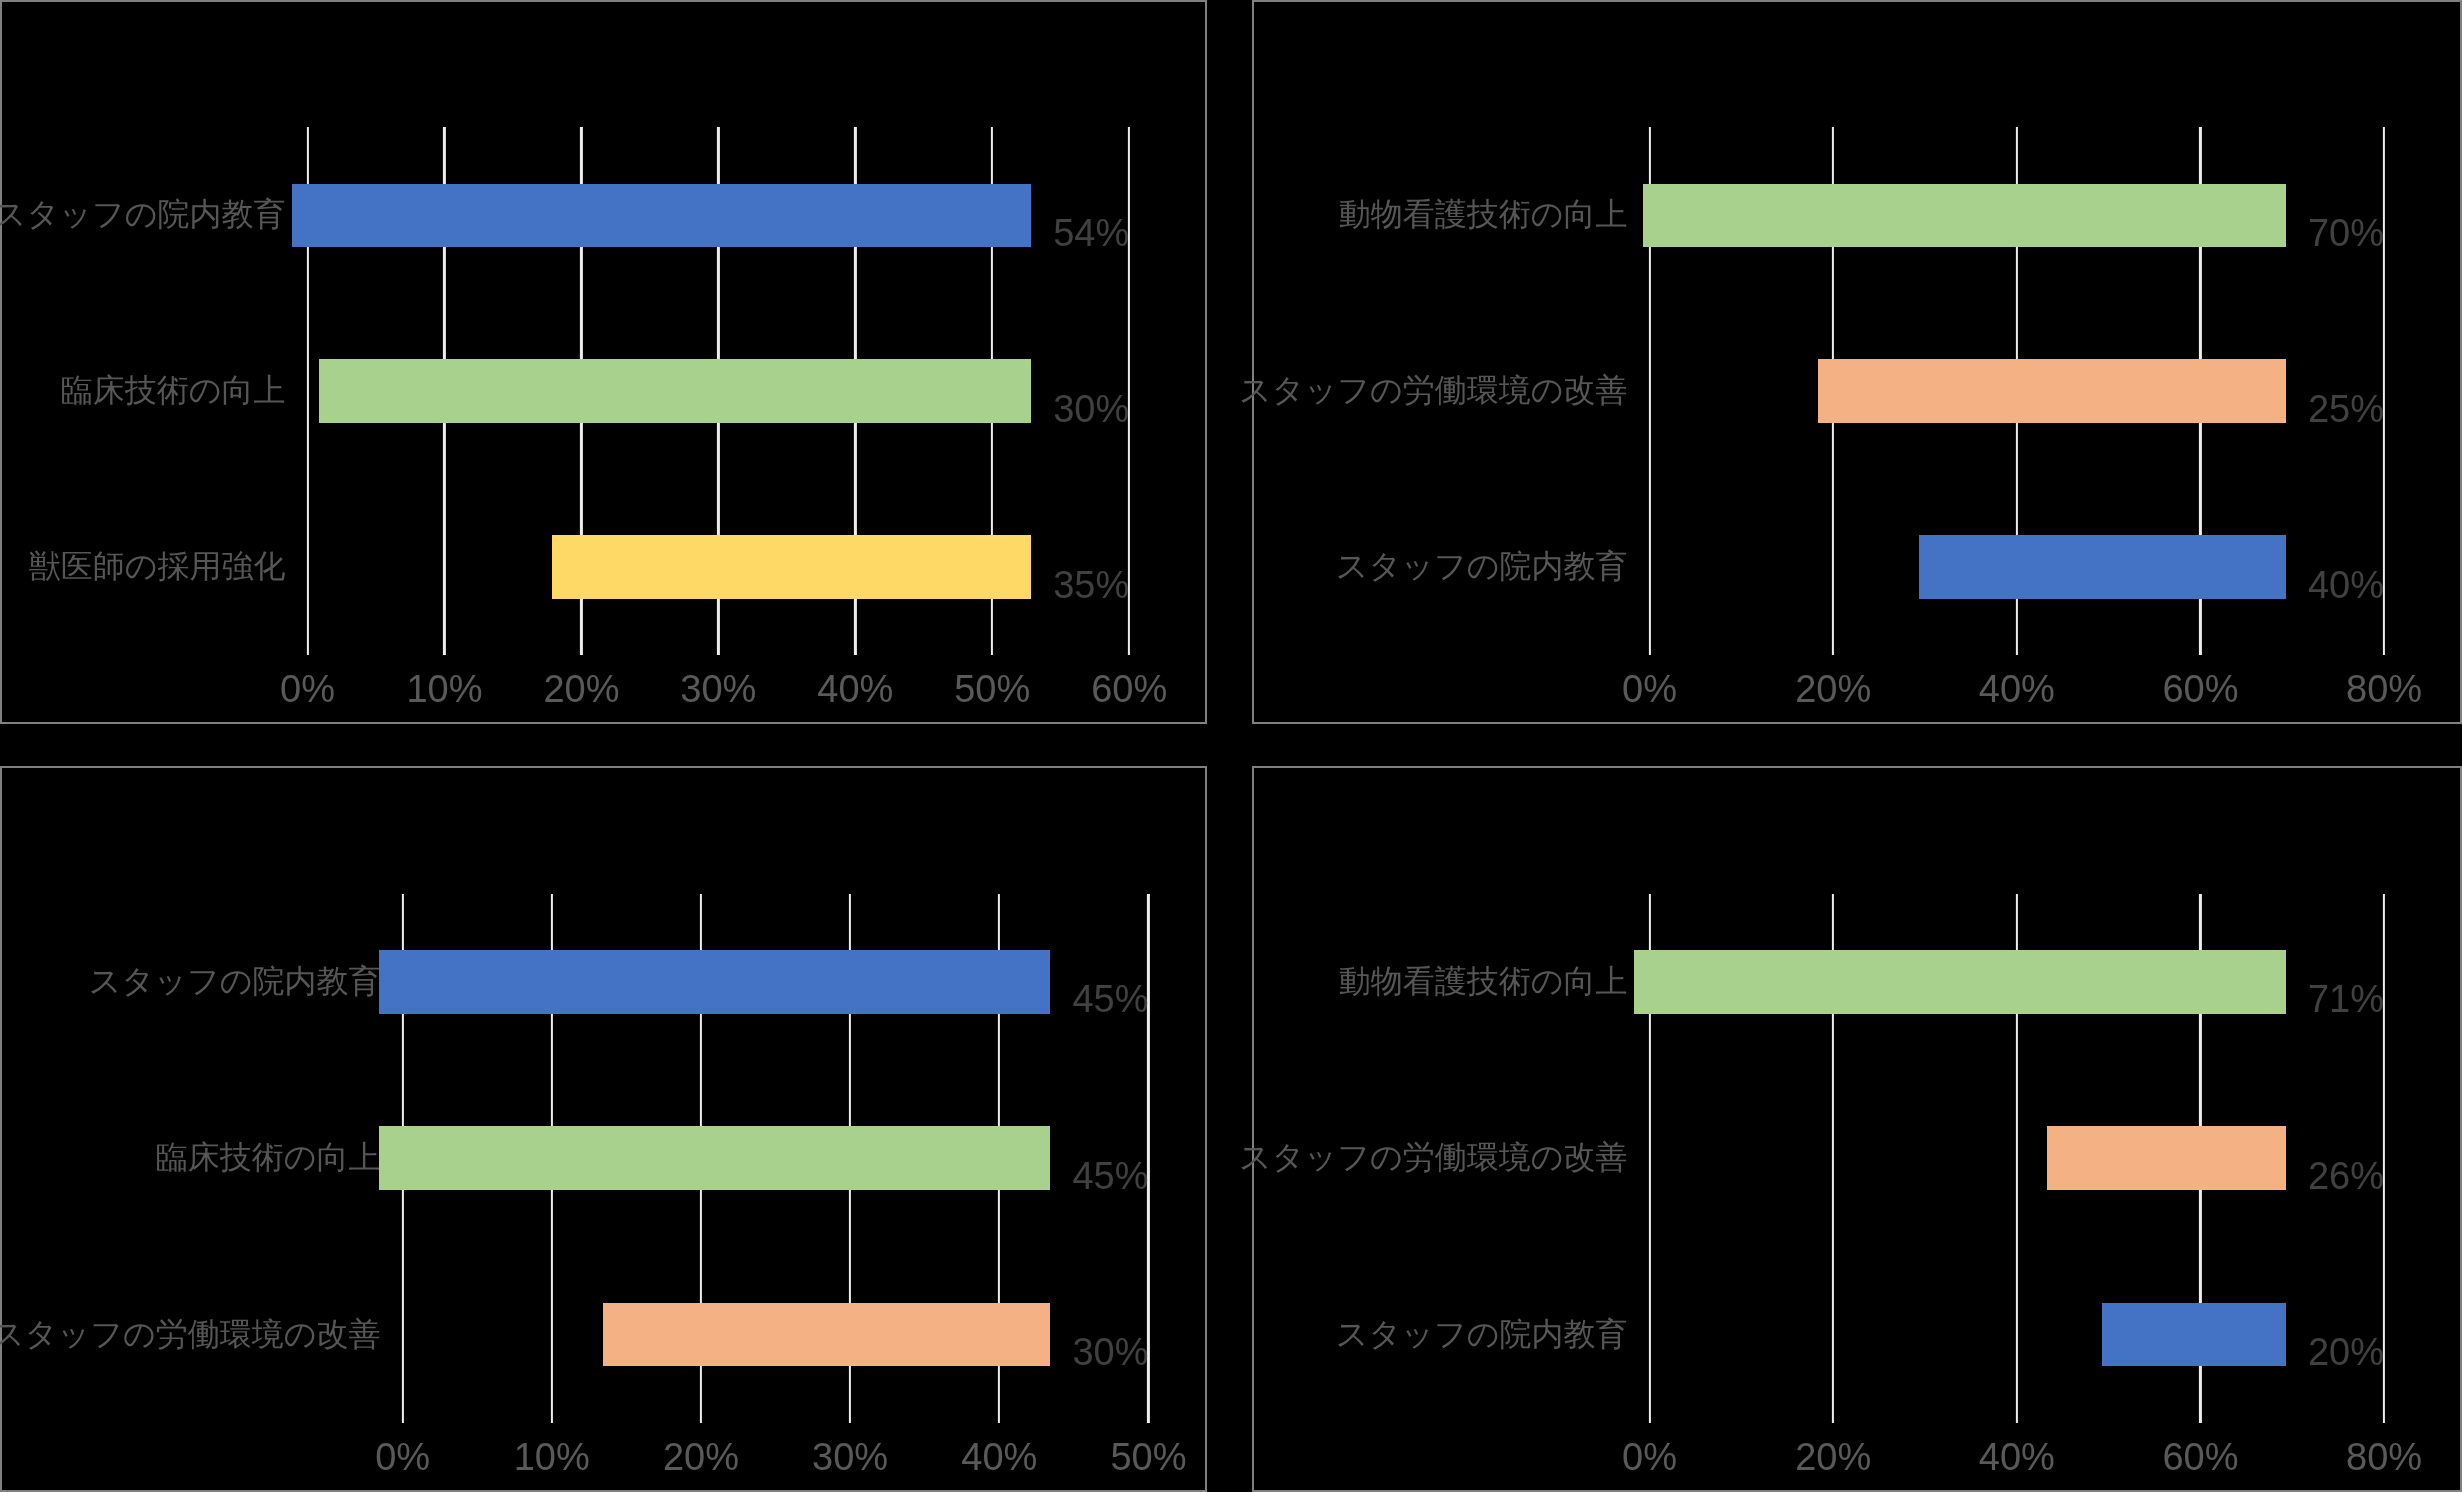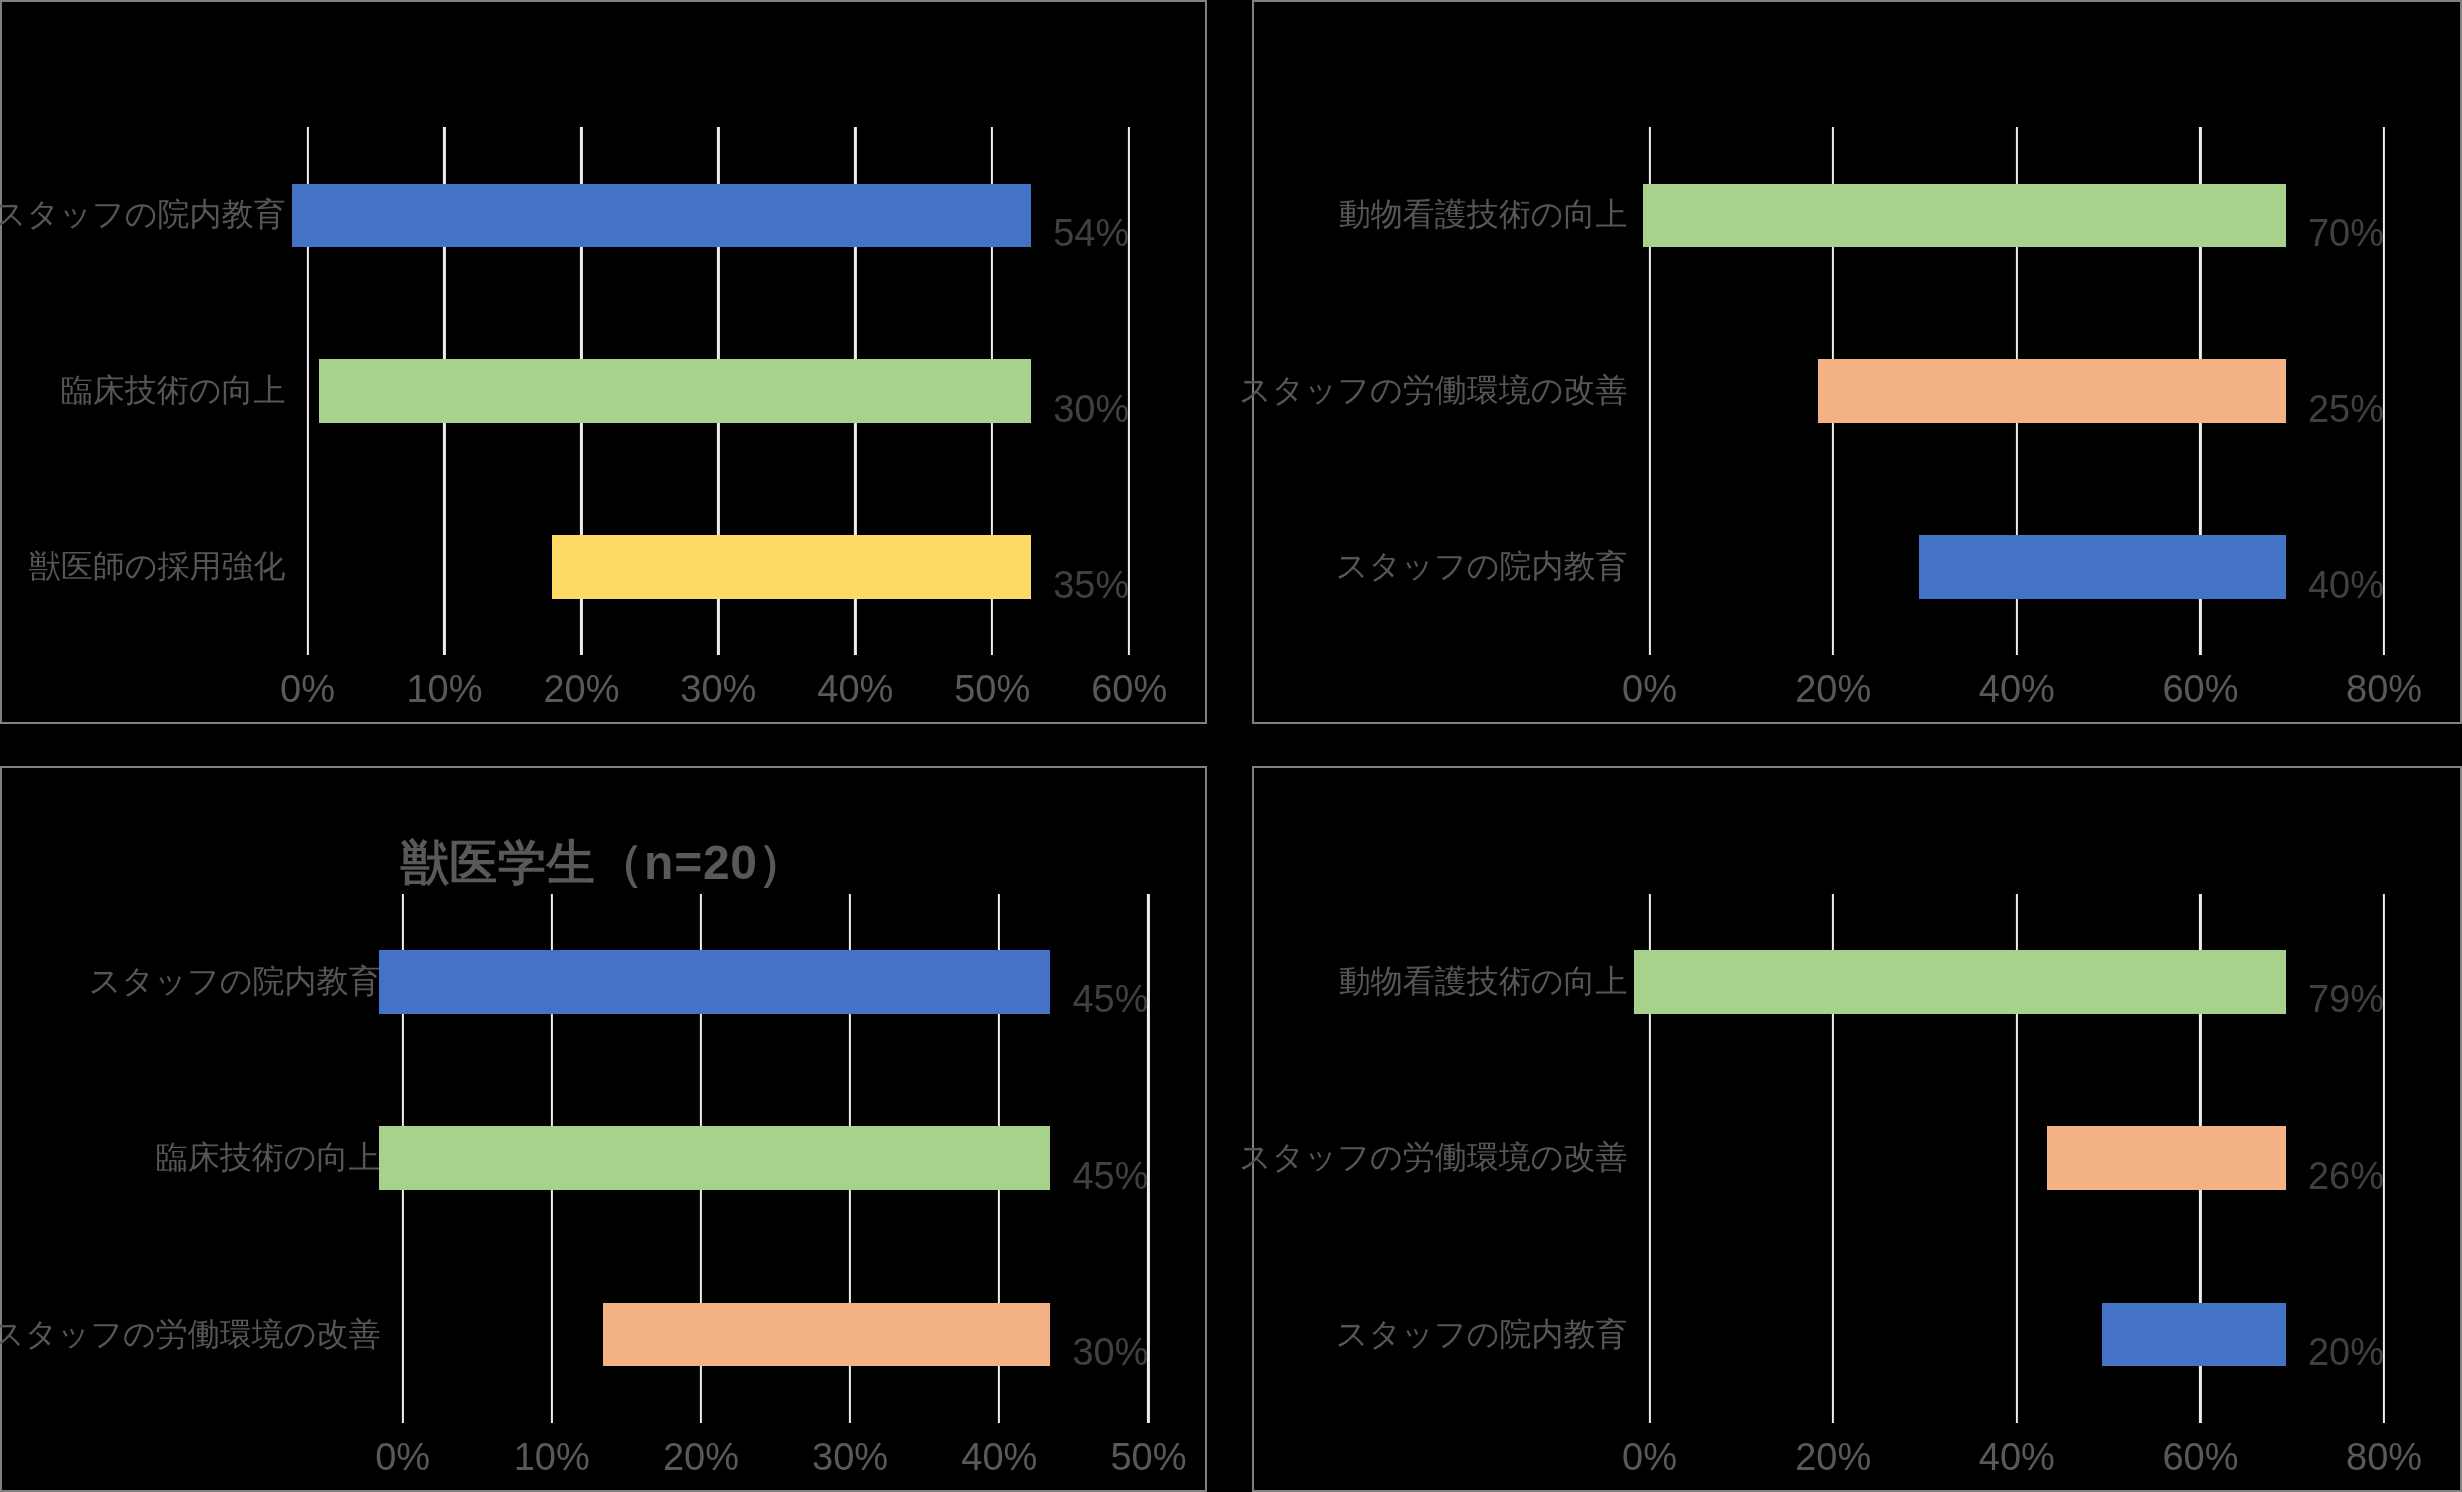--- a/index.html
+++ b/index.html
@@ -129,21 +129,20 @@
         </div>
         <div class="bar-row">
           <span class="cat-label">スタッフの院内教育</span>
           <div class="bar" style="width: 50%; background: rgb(68, 114, 196);"></div>
           <span class="val-label">40%</span>
         </div>
       </div>
   </section>
 
   <section class="panel c2">
-    <h2 class="chart-title">獣医学生（n=20）</h2>
     <div class="plot">
         <div class="gridline" style="left: 0%;"></div>
         <div class="tick" style="left: 0%;">0%</div>
         <div class="gridline" style="left: 20%;"></div>
         <div class="tick" style="left: 20%;">10%</div>
         <div class="gridline" style="left: 40%;"></div>
         <div class="tick" style="left: 40%;">20%</div>
         <div class="gridline" style="left: 60%;"></div>
         <div class="tick" style="left: 60%;">30%</div>
         <div class="gridline" style="left: 80%;"></div>
@@ -176,21 +175,21 @@
         <div class="tick" style="left: 25%;">20%</div>
         <div class="gridline" style="left: 50%;"></div>
         <div class="tick" style="left: 50%;">40%</div>
         <div class="gridline" style="left: 75%;"></div>
         <div class="tick" style="left: 75%;">60%</div>
         <div class="gridline" style="left: 100%;"></div>
         <div class="tick" style="left: 100%;">80%</div>
         <div class="bar-row">
           <span class="cat-label">動物看護技術の向上</span>
           <div class="bar" style="width: 88.75%; background: rgb(169, 209, 142);"></div>
-          <span class="val-label">79%</span>
+          <span class="val-label">71%</span>
         </div>
         <div class="bar-row">
           <span class="cat-label">スタッフの労働環境の改善</span>
           <div class="bar" style="width: 32.5%; background: rgb(244, 177, 131);"></div>
           <span class="val-label">26%</span>
         </div>
         <div class="bar-row">
           <span class="cat-label">スタッフの院内教育</span>
           <div class="bar" style="width: 25%; background: rgb(68, 114, 196);"></div>
           <span class="val-label">20%</span>

